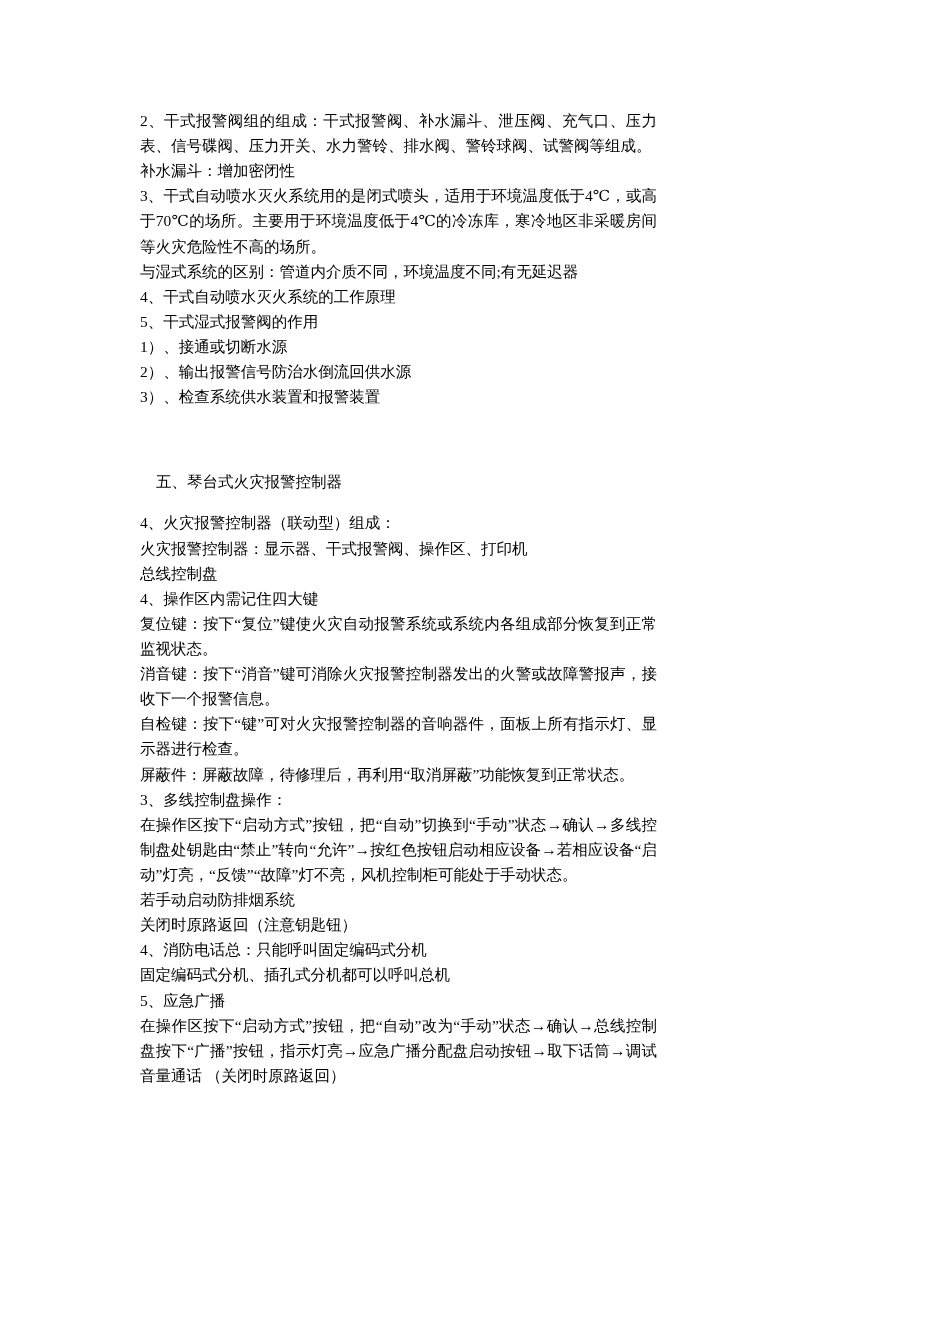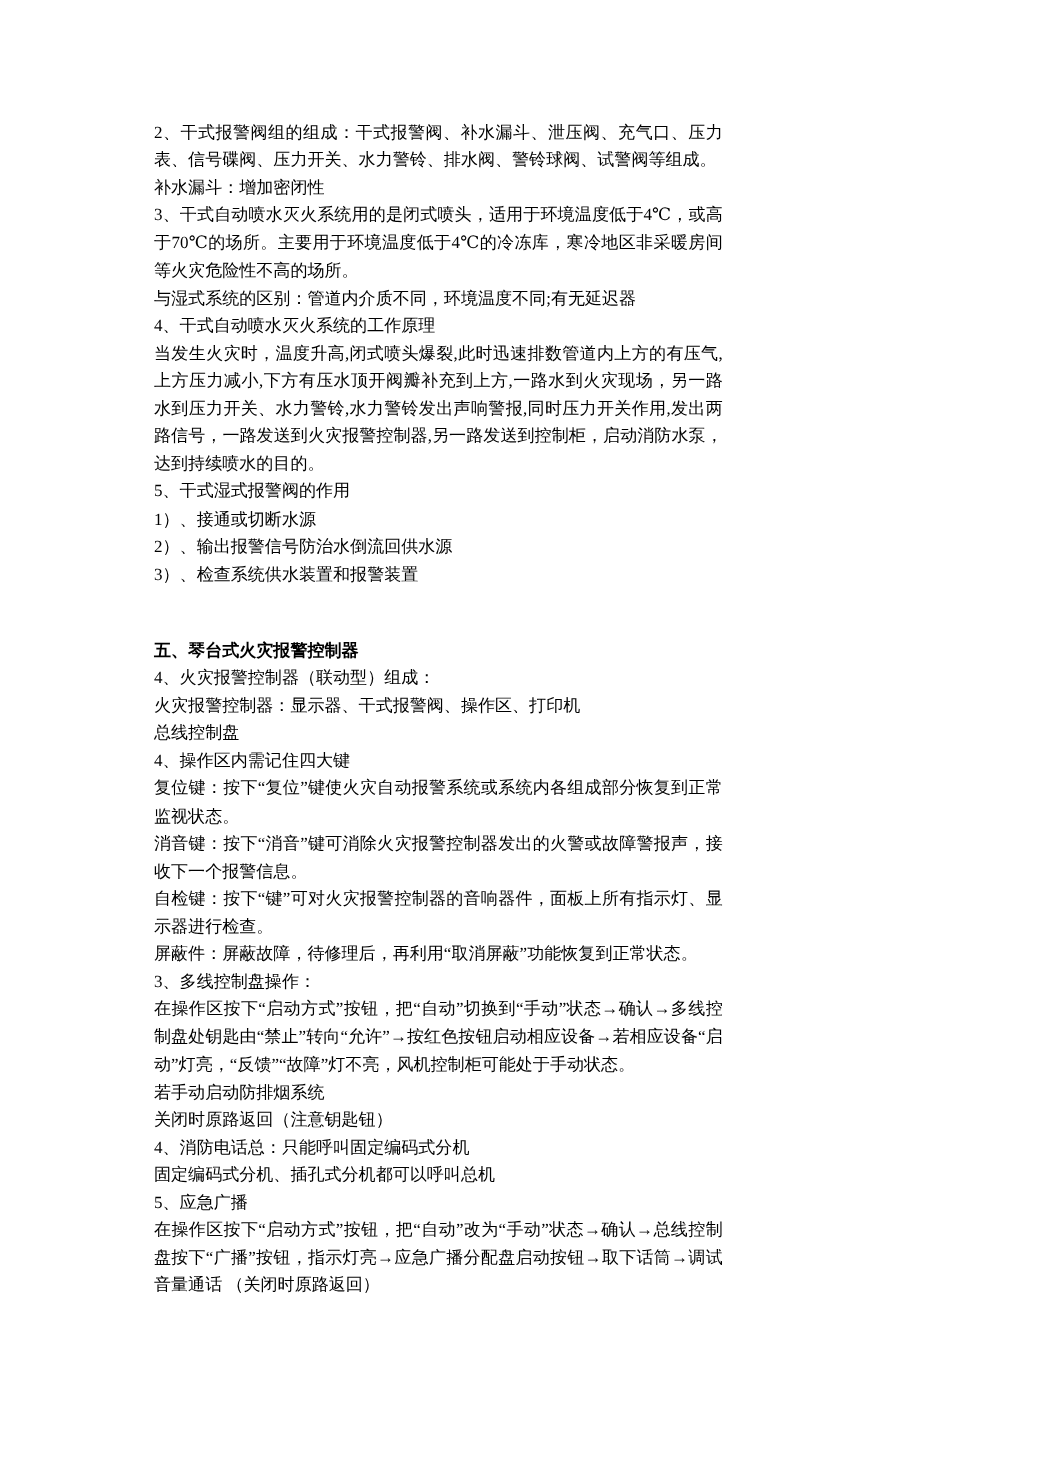--- a/index.html
+++ b/index.html
@@ -25,40 +25,39 @@
     font-size: 15.5px;
     line-height: 1.62;
     text-align: justify;
     text-justify: inter-ideograph;
   }
   .para {
     margin: 0;
     padding: 0;
   }
   .section-heading {
-    font-weight: bold;
-    margin: 0;
+    font-weight: normal;
+    margin: 16px;
     padding: 0;
   }
   .spacer {
     height: 44px;
   }
 </style>
 </head>
 <body>
 
 <div class="page">
   <div class="doc-body">
 
     <p class="para">2、干式报警阀组的组成：干式报警阀、补水漏斗、泄压阀、充气口、压力表、信号碟阀、压力开关、水力警铃、排水阀、警铃球阀、试警阀等组成。</p>
     <p class="para">补水漏斗：增加密闭性</p>
     <p class="para">3、干式自动喷水灭火系统用的是闭式喷头，适用于环境温度低于4℃，或高于70℃的场所。主要用于环境温度低于4℃的冷冻库，寒冷地区非采暖房间等火灾危险性不高的场所。</p>
     <p class="para">与湿式系统的区别：管道内介质不同，环境温度不同;有无延迟器</p>
     <p class="para">4、干式自动喷水灭火系统的工作原理</p>
-    <p class="para">当发生火灾时，温度升高,闭式喷头爆裂,此时迅速排数管道内上方的有压气,上方压力减小,下方有压水顶开阀瓣补充到上方,一路水到火灾现场，另一路水到压力开关、水力警铃,水力警铃发出声响警报,同时压力开关作用,发出两路信号，一路发送到火灾报警控制器,另一路发送到控制柜，启动消防水泵，达到持续喷水的目的。</p>
     <p class="para">5、干式湿式报警阀的作用</p>
     <p class="para">1）、接通或切断水源</p>
     <p class="para">2）、输出报警信号防治水倒流回供水源</p>
     <p class="para">3）、检查系统供水装置和报警装置</p>
 
     <div class="spacer"></div>
 
     <p class="section-heading">五、琴台式火灾报警控制器</p>
     <p class="para">4、火灾报警控制器（联动型）组成：</p>
     <p class="para">火灾报警控制器：显示器、干式报警阀、操作区、打印机</p>

